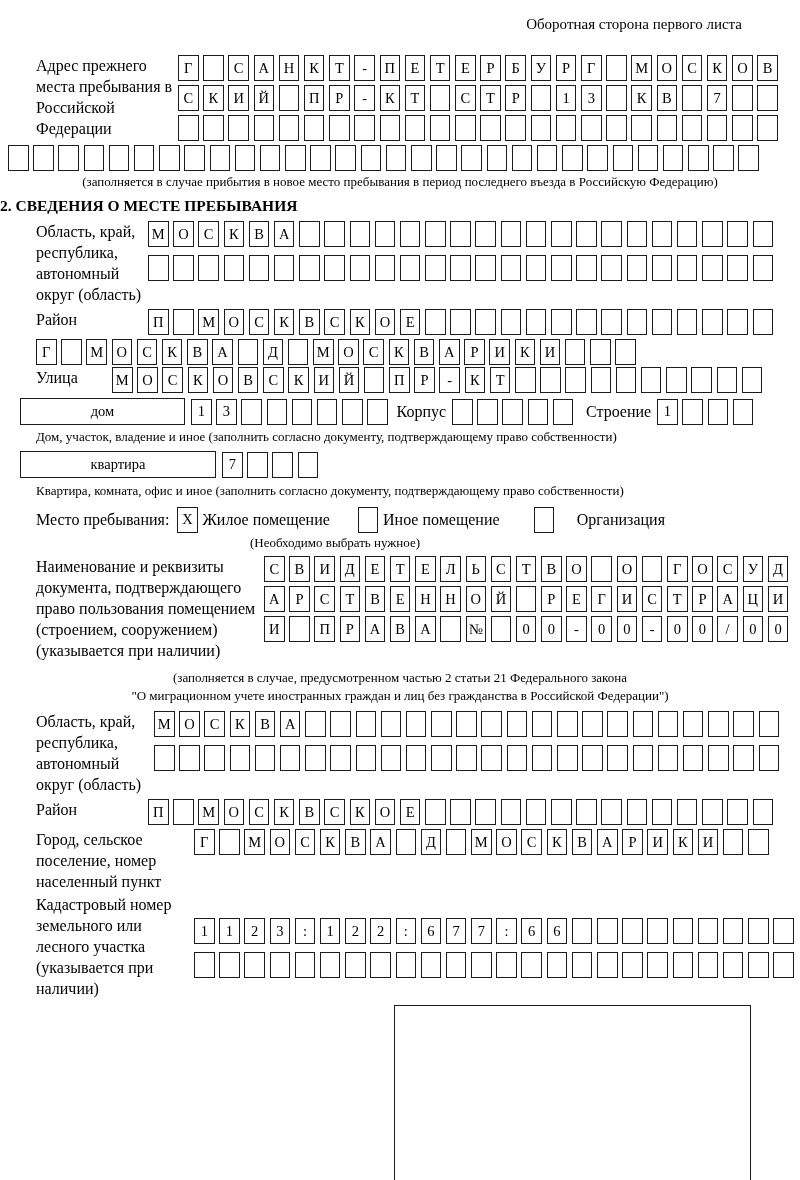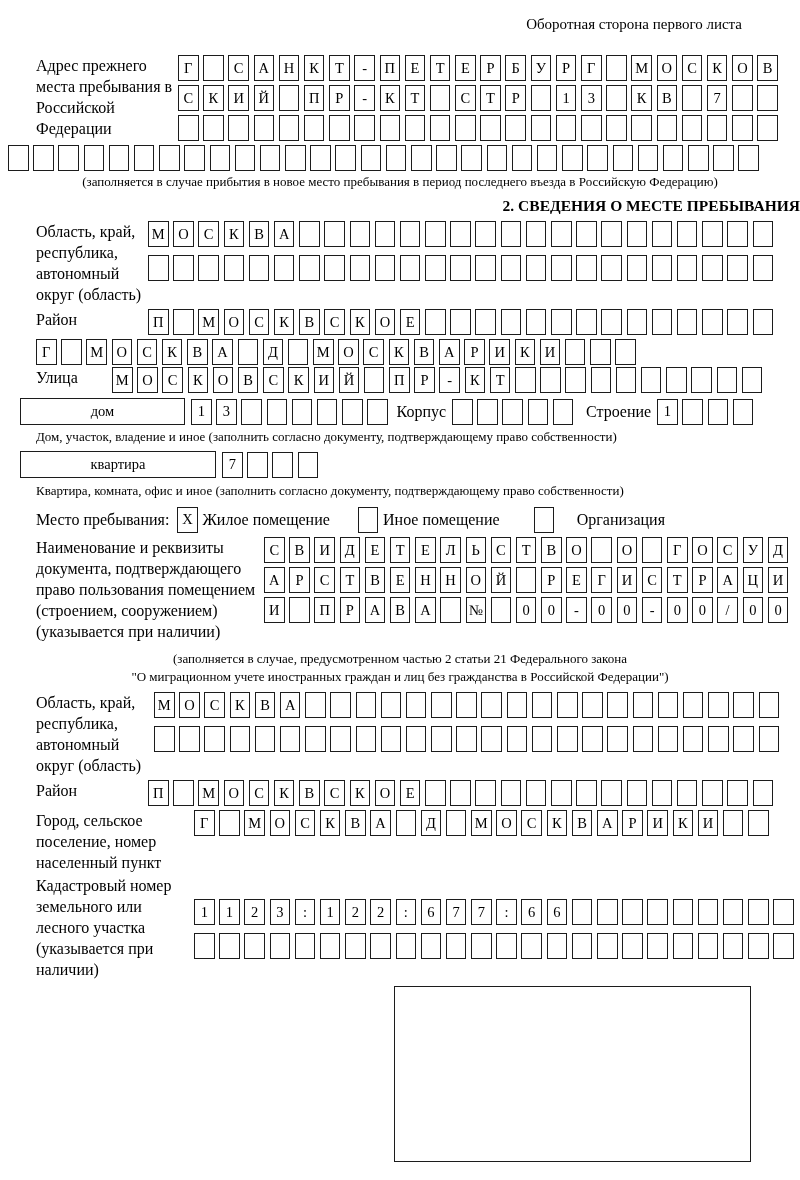--- a/index.html
+++ b/index.html
@@ -21,21 +21,21 @@
     flex:none;width:20.5px;height:26px;box-sizing:border-box;
     border:1.6px solid #1c1c1c;margin-right:4.7px;
     display:flex;align-items:center;justify-content:center;
     font-size:14.5px;line-height:1;background:#fff;
   }
   .gap4{margin-bottom:4px;}
   .gap8{margin-bottom:8px;}
 
   .note{font-size:13px;line-height:18px;}
   .center{text-align:center;}
-  .sect-title{font-weight:bold;font-size:15.5px;text-align:right;padding-left:6px;}
+  .sect-title{font-weight:bold;font-size:15.5px;text-align:left;}
 
   .labelbox{
     box-sizing:border-box;border:1.6px solid #1c1c1c;height:27px;
     display:flex;align-items:center;justify-content:center;
     font-size:14.5px;flex:none;background:#fff;
   }
   .inline-lbl{font-size:16px;line-height:27px;flex:none;}
 
   .stamp-wrap{margin-left:352px;width:430px;}
   .stamp-box{
@@ -370,20 +370,21 @@
     <div class="inline-lbl">Жилое помещение</div>
     <div class="boxrow" style="margin-left:28px;">
         <span class="cell"></span>
       </div>
     <div class="inline-lbl">Иное помещение</div>
     <div class="boxrow" style="margin-left:34px;">
         <span class="cell"></span>
       </div>
     <div class="inline-lbl" style="margin-left:18px;">Организация</div>
   </div>
+  <div class="note center" style="margin-right:130px;margin-top:1px;">(Необходимо выбрать нужное)</div>
 
   <div class="field ml" style="margin-top:4px;">
     <div class="flabel" style="width:228px;">Наименование и реквизиты документа, подтверждающего право пользования помещением (строением, сооружением) (указывается при наличии)</div>
     <div class="rows">
       <div class="boxrow gap4">
           <span class="cell">С</span>
           <span class="cell">В</span>
           <span class="cell">И</span>
           <span class="cell">Д</span>
           <span class="cell">Е</span>

